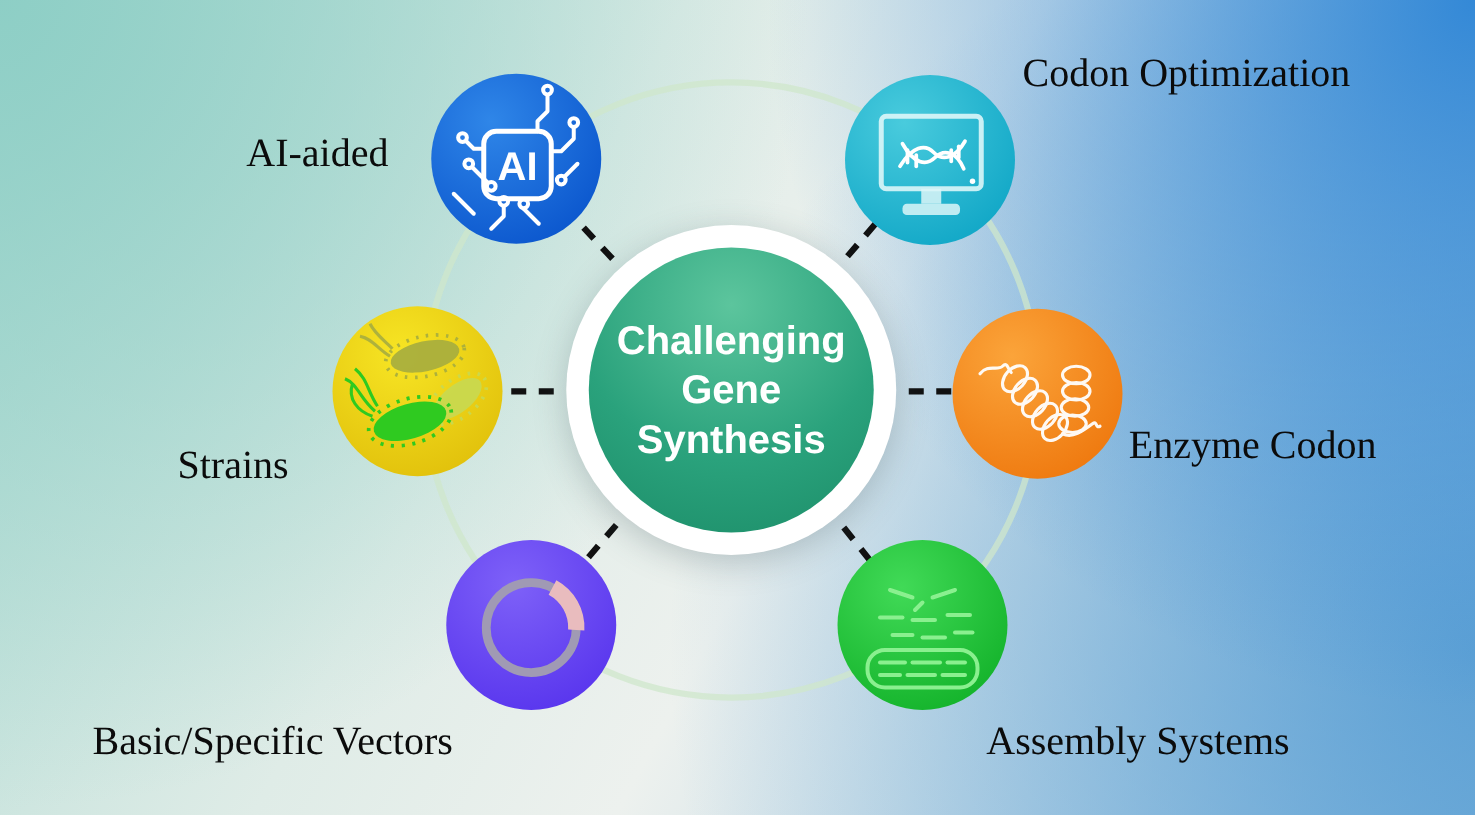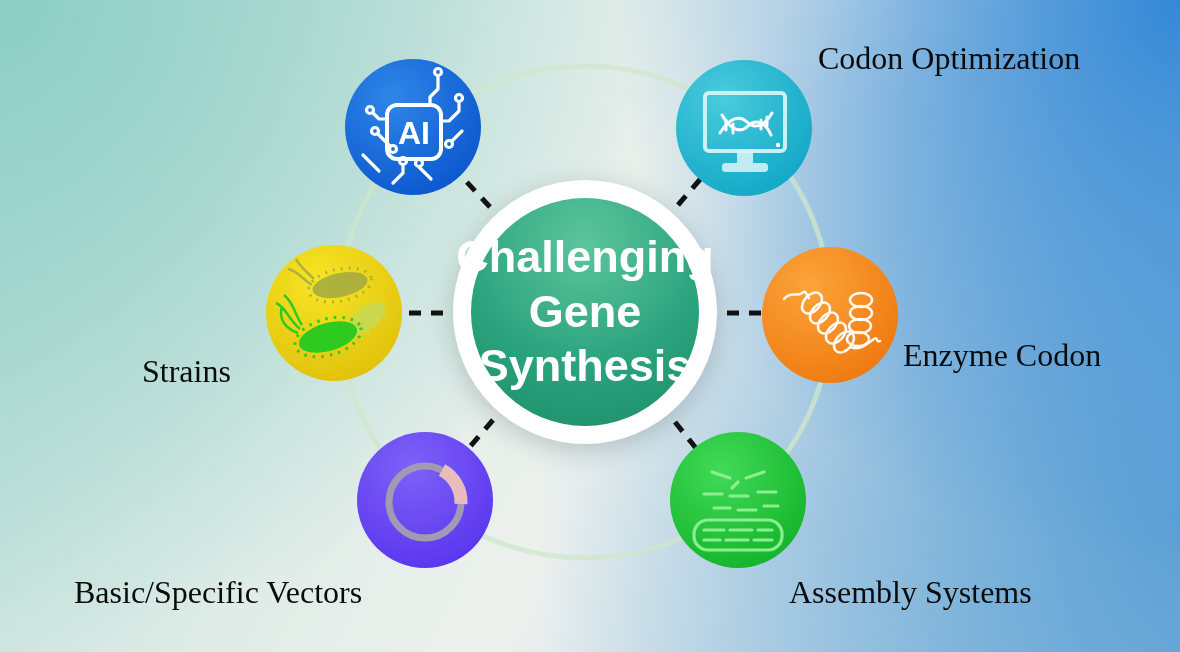--- a/index.html
+++ b/index.html
@@ -16,21 +16,21 @@
   .hub{
     position:absolute;left:453px;top:180px;width:264px;height:264px;border-radius:50%;
     background:#fff;box-shadow:0 6px 26px rgba(60,85,95,.28);
     display:flex;align-items:center;justify-content:center;
   }
   .hub-inner{
     width:228px;height:228px;border-radius:50%;
     background:radial-gradient(circle at 50% 20%,#5cc59d 0%,#2aa27c 58%,#1c8d68 100%);
     display:flex;flex-direction:column;align-items:center;justify-content:center;text-align:center;
   }
-  .hub-line{display:block;color:#fff;font-weight:bold;font-size:45px;line-height:1.22;}
+  .hub-line{display:block;color:#fff;font-weight:bold;font-size:32px;line-height:1.22;}
   .node{position:absolute;width:136px;height:136px;border-radius:50%;}
   .node svg{display:block;}
   .n-ai{left:345px;top:59px;background:radial-gradient(circle at 35% 28%,#2f86e8 0%,#0d59cf 78%);}
   .n-codon{left:676px;top:60px;background:radial-gradient(circle at 35% 28%,#49cbdd 0%,#14a9c8 78%);}
   .n-strains{left:266px;top:245px;background:radial-gradient(circle at 40% 28%,#f7e524 0%,#e2c20c 80%);}
   .n-enzyme{left:762px;top:247px;background:radial-gradient(circle at 35% 28%,#fba43a 0%,#ef7a10 80%);}
   .n-vectors{left:357px;top:432px;background:radial-gradient(circle at 40% 26%,#7e61f8 0%,#5a37ee 80%);}
   .n-assembly{left:670px;top:432px;background:radial-gradient(circle at 38% 28%,#41da57 0%,#15b42c 80%);}
   .label{position:absolute;font-size:32px;color:#0b0b0b;white-space:nowrap;line-height:1;font-family:Liberation Serif, serif;}
   .l-ai{left:197px;top:106px;}
@@ -169,19 +169,20 @@
         <path d="M34,98 H54"></path>
           <path d="M60,98 H82"></path>
           <path d="M88,98 H102"></path>
         <path d="M34,108 H50"></path>
           <path d="M56,108 H78"></path>
           <path d="M84,108 H102"></path>
       </g>
     </svg>
   </div>
 
+  <div class="label l-ai">AI-aided</div>
   <div class="label l-codon">Codon Optimization</div>
   <div class="label l-strains">Strains</div>
   <div class="label l-enzyme">Enzyme Codon</div>
   <div class="label l-assembly">Assembly Systems</div>
   <div class="label l-vectors">Basic/Specific Vectors</div>
 
 </div>
 
 </body></html>

